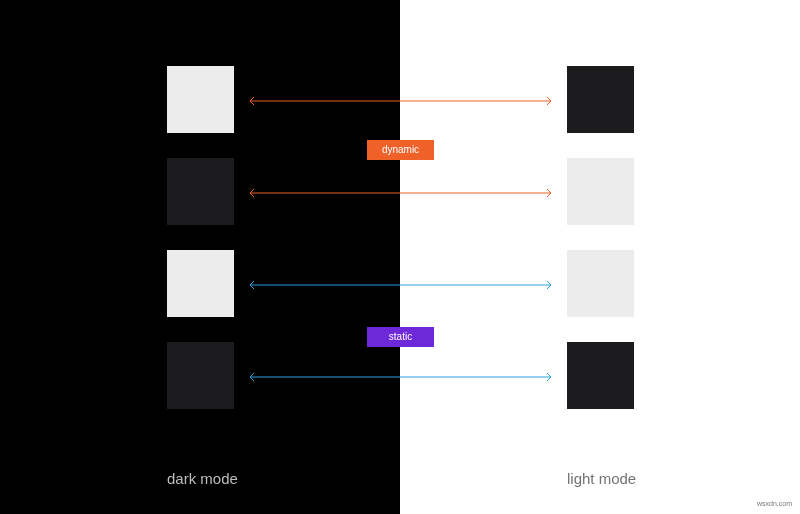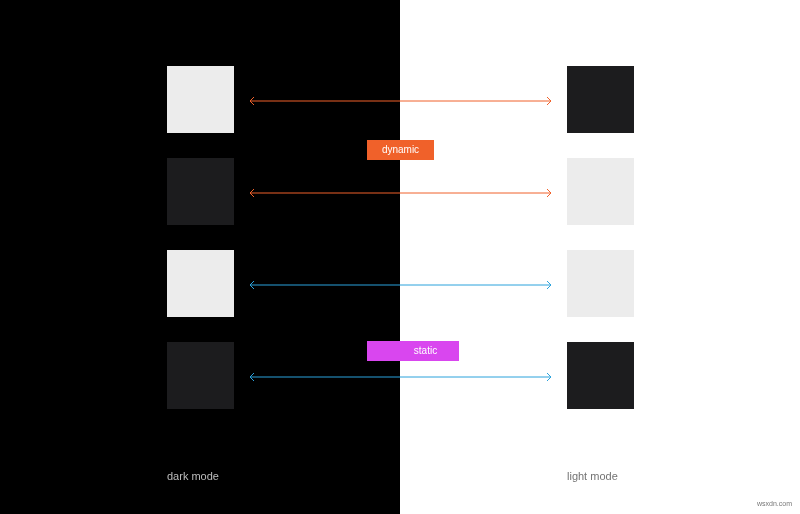--- a/index.html
+++ b/index.html
@@ -3,21 +3,21 @@
 <meta charset="utf-8">
 <style>
   html,body{margin:0;padding:0;}
   body{width:800px;height:514px;position:relative;overflow:hidden;font-family:"Liberation Sans",sans-serif;background:#fff;}
   .half{position:absolute;top:0;height:514px;}
   .dark{left:0;width:400px;background:#000;}
   .light{left:401px;width:399px;background:#fff;}
   .sq{position:absolute;width:67px;height:67px;}
   .arrow{position:absolute;left:248px;width:305px;height:10px;}
   .tag{position:absolute;left:367px;width:67px;height:20px;color:#fff;font-size:10px;text-align:center;line-height:20px;}
-  .mode{position:absolute;top:470px;font-size:11px;text-align:center;}
+  .mode{position:absolute;top:470px;font-size:15px;text-align:center;}
   .wm{position:absolute;right:8px;top:500px;font-size:7px;color:#777;}
 </style>
 </head>
 <body>
 
 <div class="half dark"></div>
 <div class="half light"></div>
 
 <div class="sq" style="left:167px;top:66px;background:#ececec;"></div>
 <div class="sq" style="left:167px;top:158px;background:#1c1c1e;"></div>
@@ -44,17 +44,17 @@
     <polyline points="6,1 2,5 6,9" fill="none" stroke="#2ba2dc"></polyline>
     <polyline points="299,1 303,5 299,9" fill="none" stroke="#2ba2dc"></polyline>
   </svg>
 <svg class="arrow" style="top:372px;" viewBox="0 0 305 10">
     <line x1="2" y1="5" x2="303" y2="5" stroke="#2ba2dc" stroke-width="1"></line>
     <polyline points="6,1 2,5 6,9" fill="none" stroke="#2ba2dc"></polyline>
     <polyline points="299,1 303,5 299,9" fill="none" stroke="#2ba2dc"></polyline>
   </svg>
 
 <div class="tag" style="top:140px;background:#f0612a;">dynamic</div>
-<div class="tag" style="top:341px;background:#d946ef;padding-left:25px;">static</div>
+<div class="tag" style="top:327px;background:#6d28d9;">static</div>
 
 <div class="mode" style="left:167px;color:#bdbdbd;">dark mode</div>
 <div class="mode" style="left:567px;color:#737373;">light mode</div>
 <div class="wm">wsxdn.com</div>
 
 </body></html>

